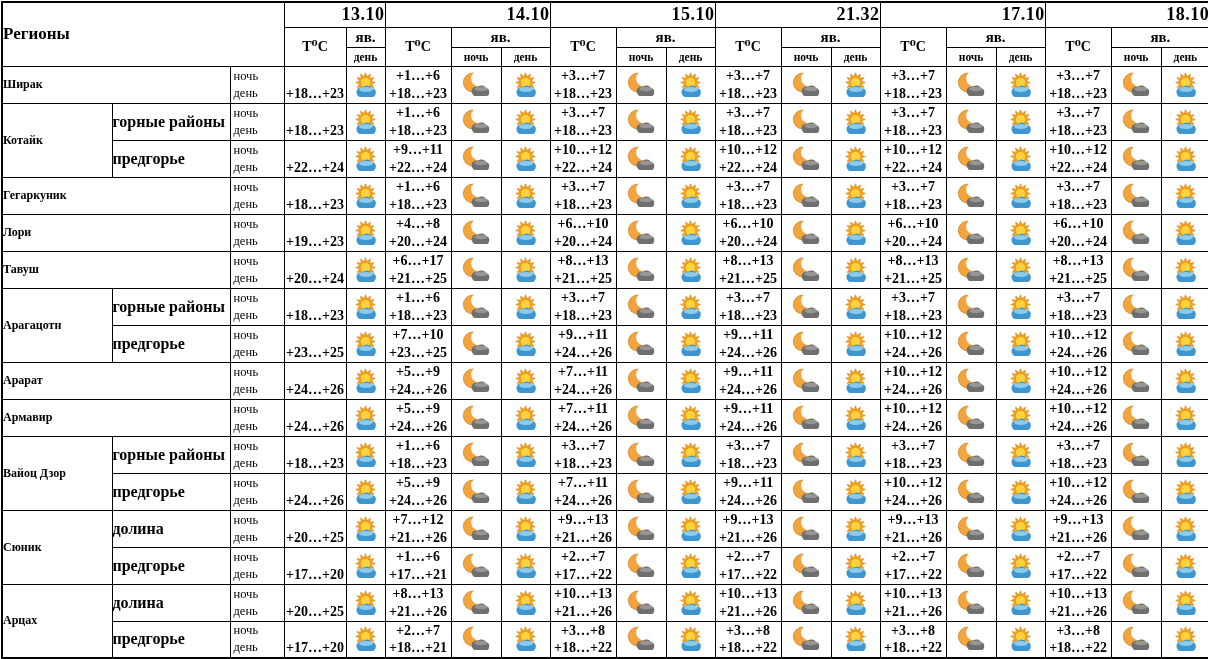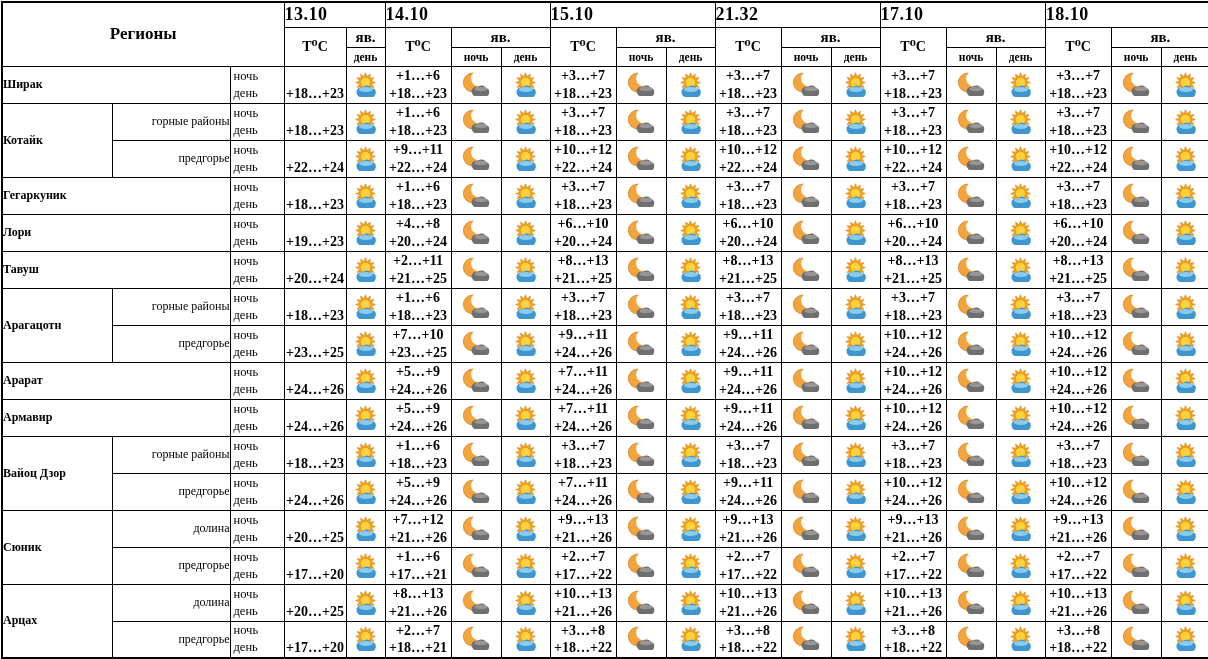--- a/index.html
+++ b/index.html
@@ -19,27 +19,27 @@
   th,td{
     border:1px solid var(--border,#000);
     padding:0;
     overflow:hidden;
     background:#fff;
   }
   thead tr.r1{height:25px;}
   thead tr.r2{height:20px;}
   thead tr.r3{height:19px;}
   tbody tr{height:37px;}
-  th.regions{font-size:17px;font-weight:bold;text-align:center;margin-left:20px;}
-  th.date{font-size:18px;font-weight:bold;text-align:left;letter-spacing:.5px;}
+  th.regions{font-size:17px;font-weight:bold;text-align:left;margin-left:20px;}
+  th.date{font-size:18px;font-weight:bold;text-align:right;letter-spacing:.5px;}
   th.tc{font-size:14px;font-weight:bold;text-align:center;margin-left:7px;}
   th.yav{font-size:15px;font-weight:bold;text-align:center;vertical-align:middle;}
   th.dn{font-size:11.5px;font-weight:bold;text-align:center;vertical-align:middle;}
   td.region{font-size:12px;font-weight:bold;vertical-align:middle;}
-  td.subregion{font-size:12px;font-weight:normal;text-align:right;vertical-align:middle;}
+  td.subregion{font-size:16px;font-weight:bold;text-align:left;vertical-align:middle;}
   td.dn-cell{font-size:12.5px;text-align:left;vertical-align:middle;padding-left:3px;}
   td.dn-cell div{height:17px;line-height:17px;}
   td.temp{font-size:14px;font-weight:bold;text-align:center;vertical-align:middle;}
   td.temp div{height:17.5px;line-height:17.5px;white-space:nowrap;}
   td.icon-cell{text-align:center;vertical-align:middle;}
   svg.wicon{width:33px;height:28px;display:block;margin:0 auto;}
   #icon-defs{position:absolute;width:0;height:0;overflow:hidden;}
 </style>
 </head>
 <body>
@@ -573,21 +573,21 @@
         <td class="temp">
           <div></div>
           <div>+20…+24</div>
         </td>
         <td class="icon-cell">
           <svg class="wicon" viewBox="0 0 40 34">
             <use href="#icon-sun-cloud"></use>
           </svg>
         </td>
         <td class="temp">
-          <div>+2…+11</div>
+          <div>+6…+17</div>
           <div>+21…+25</div>
         </td>
         <td class="icon-cell">
           <svg class="wicon" viewBox="0 0 40 34">
             <use href="#icon-moon-cloud"></use>
           </svg>
         </td>
         <td class="icon-cell">
           <svg class="wicon" viewBox="0 0 40 34">
             <use href="#icon-sun-cloud"></use>

